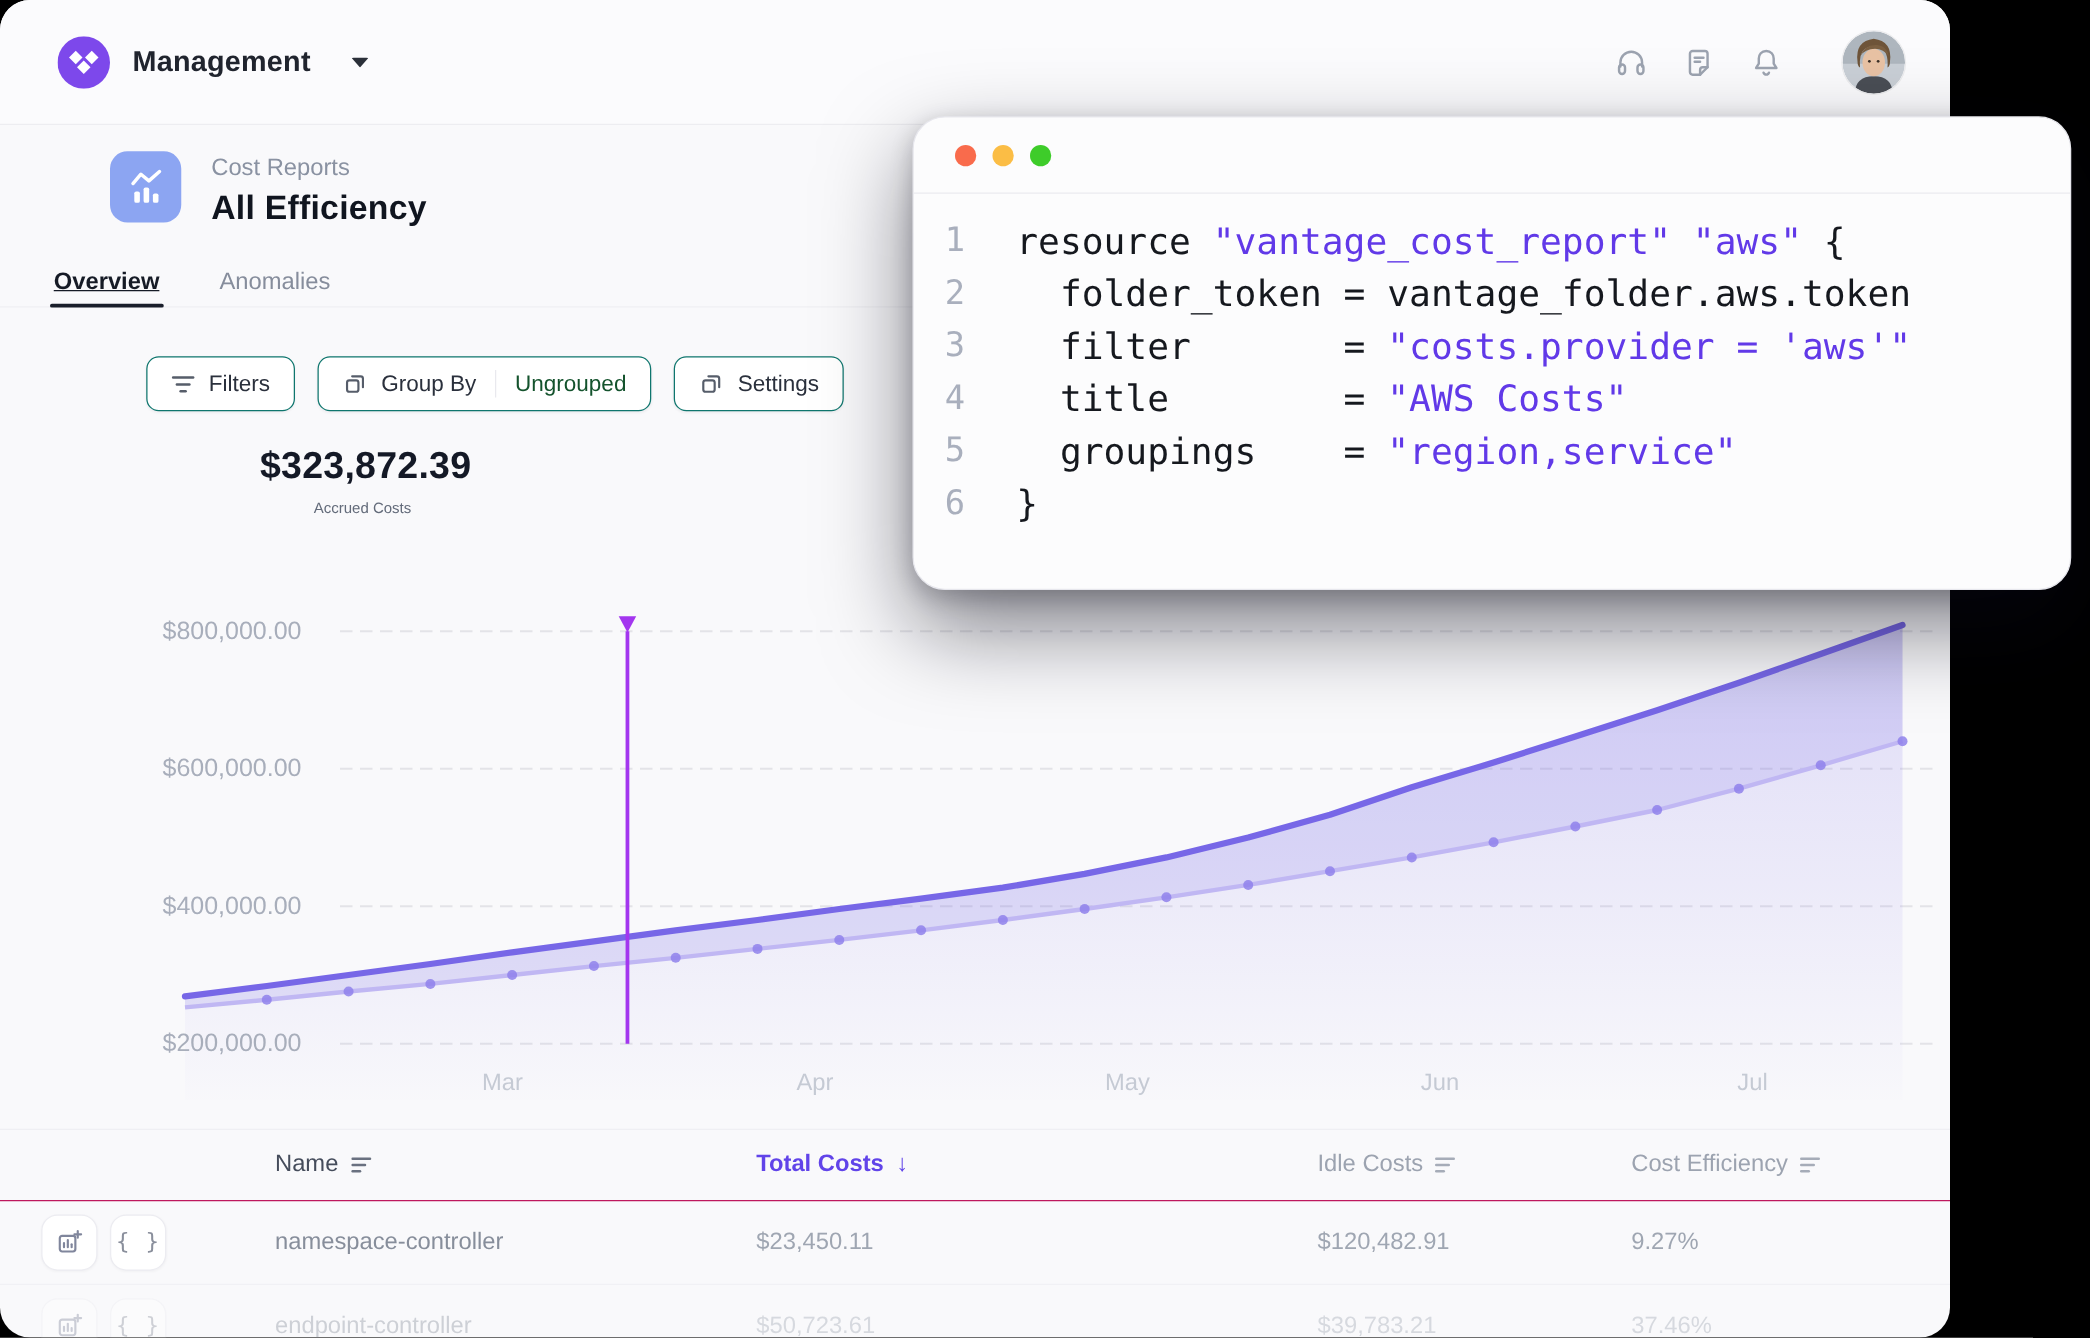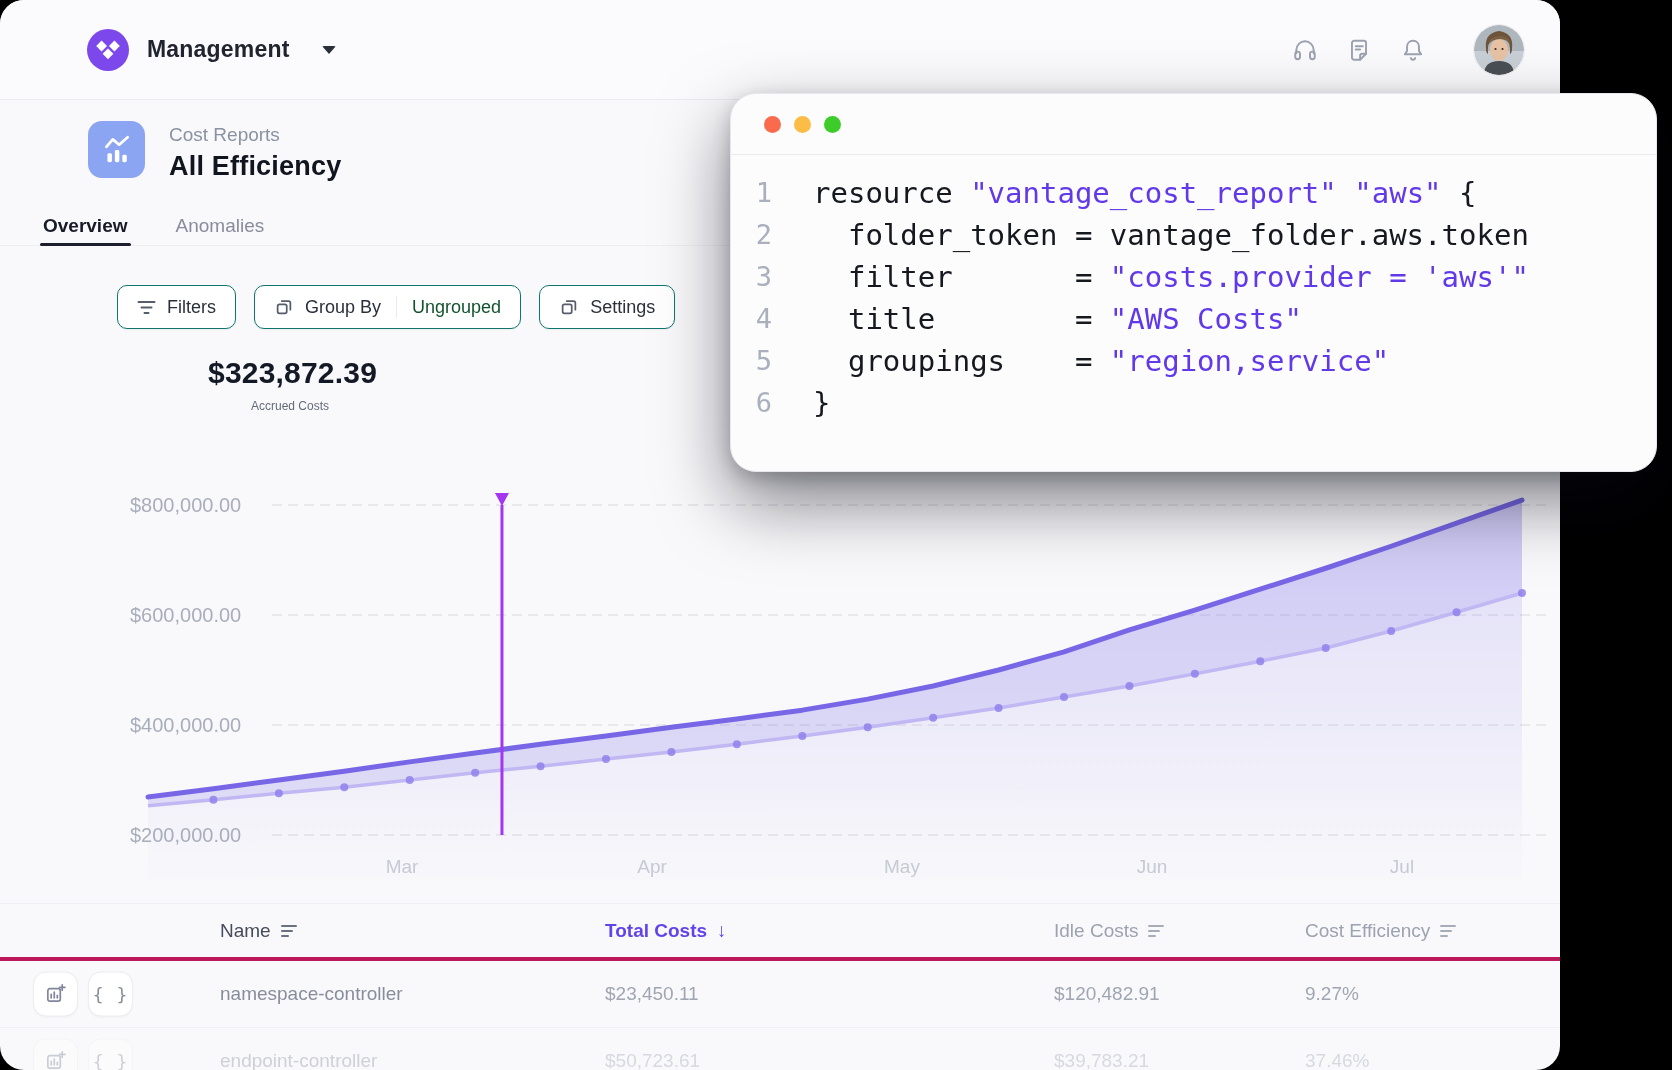--- a/index.html
+++ b/index.html
@@ -6,42 +6,42 @@
   html,body { width:1672px; height:1070px; background:#000; overflow:hidden;
     font-family:"Liberation Sans", sans-serif; }
   .stage { position:relative; width:1672px; height:1070px; }
 
   
   .card { position:absolute; left:0; top:0; width:1560px; height:1070px;
     background:#F9F9FB; border-radius:24px; overflow:hidden; }
 
   
   .nav { position:absolute; left:0; top:0; right:0; height:100px; background:#FBFBFD;
-    border-bottom:1px solid #EDEDF1; display:flex; align-items:center; padding:0 36px 0 87px;gap:29px; }
+    border-bottom:1px solid #EDEDF1; display:flex; align-items:center; padding:0 36px 0 46px;gap:29px; }
   .brand { display:flex; align-items:center; gap:18px; }
   .brand-name { font-size:23px; font-weight:700; color:#20242E; letter-spacing:.2px; }
   .caret { width:0; height:0; border-left:7px solid transparent; border-right:7px solid transparent;
     border-top:8px solid #2A2F39; margin-left:14px; border-radius:2px; }
   .nav-right { margin-left:auto; display:flex; align-items:center; gap:28px; }
   .nav-icon { width:26px; height:26px; display:block; }
   .avatar { width:50px; height:50px; border-radius:50%; overflow:hidden; margin-left:20px;
     box-shadow:0 0 0 1px rgba(0,0,0,.06); }
 
   
   .report-icon { position:absolute; left:88px; top:121px; width:57px; height:57px;
     border-radius:14px; background:#8CA5F2; display:flex; align-items:center; justify-content:center; }
   .ph-text { position:absolute; left:169px; top:124px; }
   .breadcrumb { font-size:19px; color:#8A92A2; }
   .page-title { font-size:27px; font-weight:700; color:#10151F; margin-top:5px; letter-spacing:.2px; }
 
   
   .tabs { position:absolute; left:0; top:207px; right:0; height:39px; border-bottom:1px solid #EFEFF3;
     display:flex; gap:48px; padding-left:43px; }
   .tab { font-size:19px; color:#868D9C; position:relative; display:flex; align-items:center; cursor:pointer; }
-  .tab.active { color:#161B26; font-weight:600; }
+  .tab.active { color:#161B26; font-weight:600;text-decoration:underline; }
   .tab.active::after { content:""; position:absolute; left:-3px; right:-3px; bottom:-1px; height:3px;
     background:#1A1F2B; border-radius:2px; }
 
   
   .toolbar { position:absolute; left:117px; top:285px; display:flex; gap:18px; }
   .btn { height:44px; background:#fff; border:1px solid #0f766e; border-radius:10px;
     display:flex; align-items:center; gap:11px; padding:0 19px; font-size:18px; color:#2A303C;
     box-shadow:0 1px 2px rgba(16,24,40,.05); cursor:pointer; }
   .btn svg { flex:none; }
   .btn .sep { width:1px; height:22px; background:#E9E9EE; margin:0 4px; }
@@ -52,21 +52,21 @@
   .stat-value { font-size:30px; font-weight:700; color:#141926; letter-spacing:.2px; }
   .stat-label { font-size:12px; color:#636B7A; margin-top:9px;margin-left:43px; }
 
   
   #chart-svg { position:absolute; left:0; top:450px; }
   .y-label { position:absolute; left:130px; font-size:20px; color:#A8AEBB; }
   .x-label { position:absolute; top:856px; font-size:19px; color:#C5CAD4; transform:translateX(-50%); }
 
   
   .table-sec { position:absolute; left:0; right:0; top:903px; bottom:0; border-top:1px solid #EFEFF3; }
-  .t-head { position:relative; height:57px; border-bottom:4px solid #be185d; }
+  .t-head { position:relative; height:57px; border-bottom:1px solid #be185d; }
   .t-row { position:relative; height:67px; border-bottom:1px solid #F1F1F5; }
   .t-row.faded { opacity:.38; }
   .cell { position:absolute; top:50%; transform:translateY(-50%); display:flex; align-items:center; gap:10px; }
   .col-icons { left:33px; }
   .col-name  { left:220px; }
   .col-total { left:605px; }
   .col-idle  { left:1015px;margin-left:39px; }
   .col-eff   { left:1305px; }
   .h-label { font-size:19px; color:#9CA3B0; font-weight:500; }
   .h-label.dark { color:#454C5B; }

